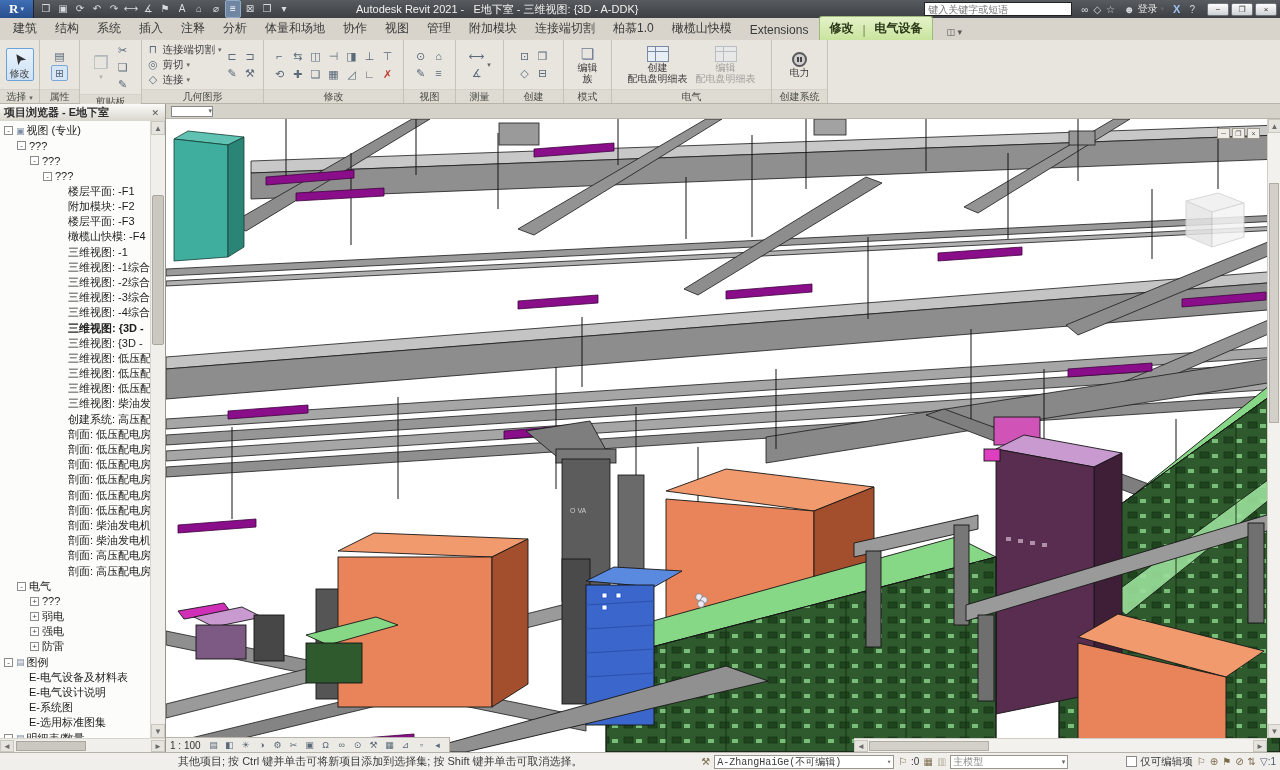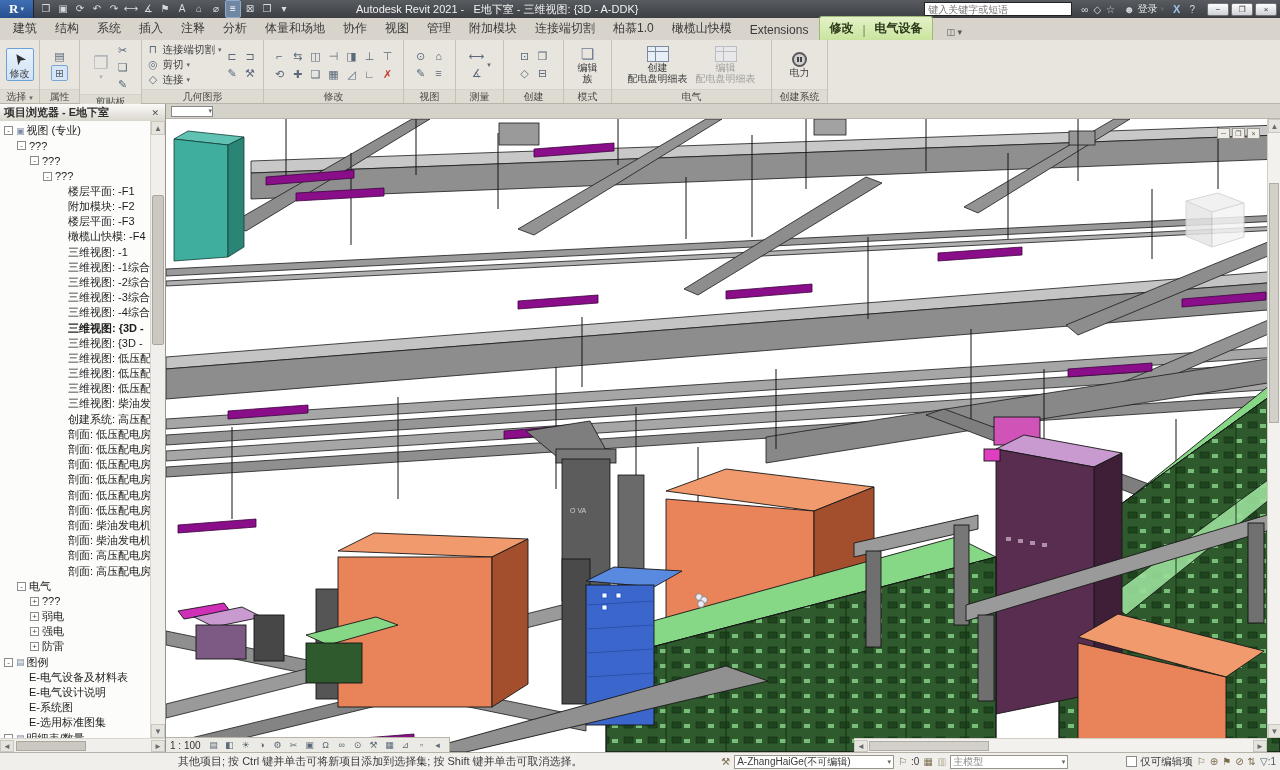--- a/index.html
+++ b/index.html
@@ -123,21 +123,21 @@
 
   
   .statusbar { position:absolute; bottom:0; left:0; right:0; height:18px; background:#f0efec;
     border-top:1px solid #b5b2aa; display:flex; align-items:center; font-size:11px; color:#3a3a3a; }
   .status-hint { margin-left:178px; white-space:nowrap; overflow:hidden; }
   .status-right { margin-left:auto; display:flex; align-items:center; gap:4px; padding-right:4px; }
   .st-icon { font-size:10px; color:#7a6a4a; cursor:pointer; }
   .combo { height:14px; background:#fff; border:1px solid #9a968c; display:flex; align-items:center;
     font-size:10px; padding:0 2px; cursor:pointer; gap:4px; }
   .combo .caret { margin-left:auto; }
-  .combo.w160 { width:160px; } .combo.w120 { width:118px; color:#8a8a8a; }
+  .combo.w160 { width:180px;font-family:Liberation Mono, monospace; } .combo.w120 { width:118px; color:#8a8a8a; }
   .chk-label { display:flex; align-items:center; gap:3px; font-size:10.5px; cursor:pointer; }
   .chk { width:11px; height:11px; border:1px solid #8a8a8a; background:#fff; cursor:pointer; }
   .filter-badge { display:flex; align-items:center; font-size:10px; color:#4a5a6a; cursor:pointer; }
 </style>
 </head>
 <body>
 
 <div class="app">
 
   <div class="titlebar">

